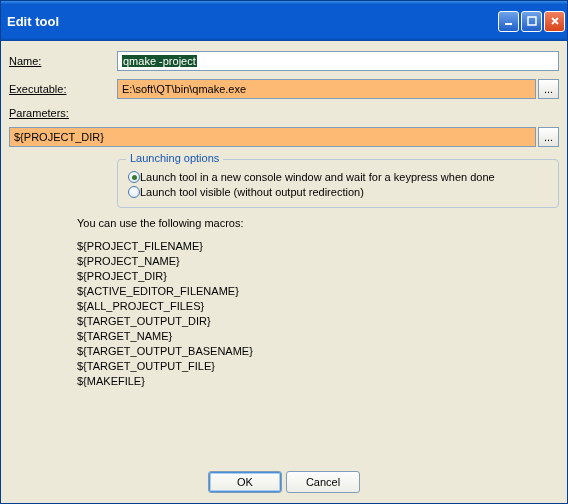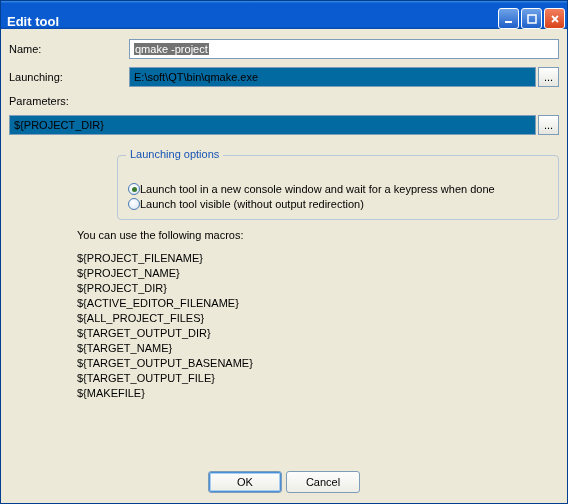--- a/index.html
+++ b/index.html
@@ -14,24 +14,24 @@
   }
   .window {
     width: 568px;
     height: 504px;
     border: 1px solid #003f8f;
     background: #ece9d8;
     display: flex;
     flex-direction: column;
   }
   .titlebar {
-    height: 28px;
+    height: 40px;
     background: linear-gradient(to bottom, #3a8ee6 0%, #0a5bcf 8%, #0a5bcf 50%, #0a5bcf 92%, #0747a6 100%);
     display: flex;
-    align-items: flex-end;
+    align-items: center;
     padding: 0 2px 0 6px;
     color: #fff;
     font-weight: bold;
     font-size: 13px;
   }
   .titlebar .title { flex: 1; }
   .win-btns { display: flex; gap: 2px; }
   .win-btn {
     width: 21px;
     height: 21px;
@@ -49,58 +49,59 @@
     padding: 10px 8px 6px 8px;
     display: flex;
     flex-direction: column;
   }
   .form-row {
     display: flex;
     align-items: center;
     margin-bottom: 8px;
   }
   .form-row .label {
-    width: 120px;
+    width: 108px;
     color: #000;
+    text-decoration: underline;
   }
   .text-input {
     flex: 1;
     height: 20px;
     border: 1px solid #7f9db9;
-    background: #0369a1;
+    background: #fdba74;
     padding: 1px 4px;
     font-family: inherit;
     font-size: 11px;
     line-height: 16px;
   }
   .text-input.sel {
     background: #fff;
   }
   .text-input .selected {
-    background: #737373;
+    background: #14532d;
     color: #fff;
     padding: 0 1px;
   }
   .browse-btn {
     width: 21px;
     height: 20px;
     margin-left: 2px;
     border: 1px solid #7f9db9;
     background: linear-gradient(#fff, #e6e6e0);
     font-size: 11px;
     display: flex;
     align-items: center;
     justify-content: center;
     cursor: pointer;
   }
   .fieldset {
     border: 1px solid #b9c8d8;
     border-radius: 4px;
-    margin: 12px 0 8px 108px;
-    padding: 24px 10px 6px 10px;
+    margin: 4px 0 8px 108px;
+    padding: 8px 10px 6px 10px;
     position: relative;
   }
   .fieldset .legend {
     position: absolute;
     top: -8px;
     left: 8px;
     background: #ece9d8;
     padding: 0 4px;
     color: #1654b5;
   }
@@ -183,21 +184,21 @@
   </div>
 
   <div class="client">
 
     <div class="form-row">
       <div class="label">Name:</div>
       <div class="text-input sel"><span class="selected">qmake -project</span></div>
     </div>
 
     <div class="form-row">
-      <div class="label">Launching:</div>
+      <div class="label">Executable:</div>
       <div class="text-input">E:\soft\QT\bin\qmake.exe</div>
       <div class="browse-btn">...</div>
     </div>
 
     <div class="form-row">
       <div class="label">Parameters:</div>
     </div>
 
     <div class="form-row">
       <div class="text-input">${PROJECT_DIR}</div>

